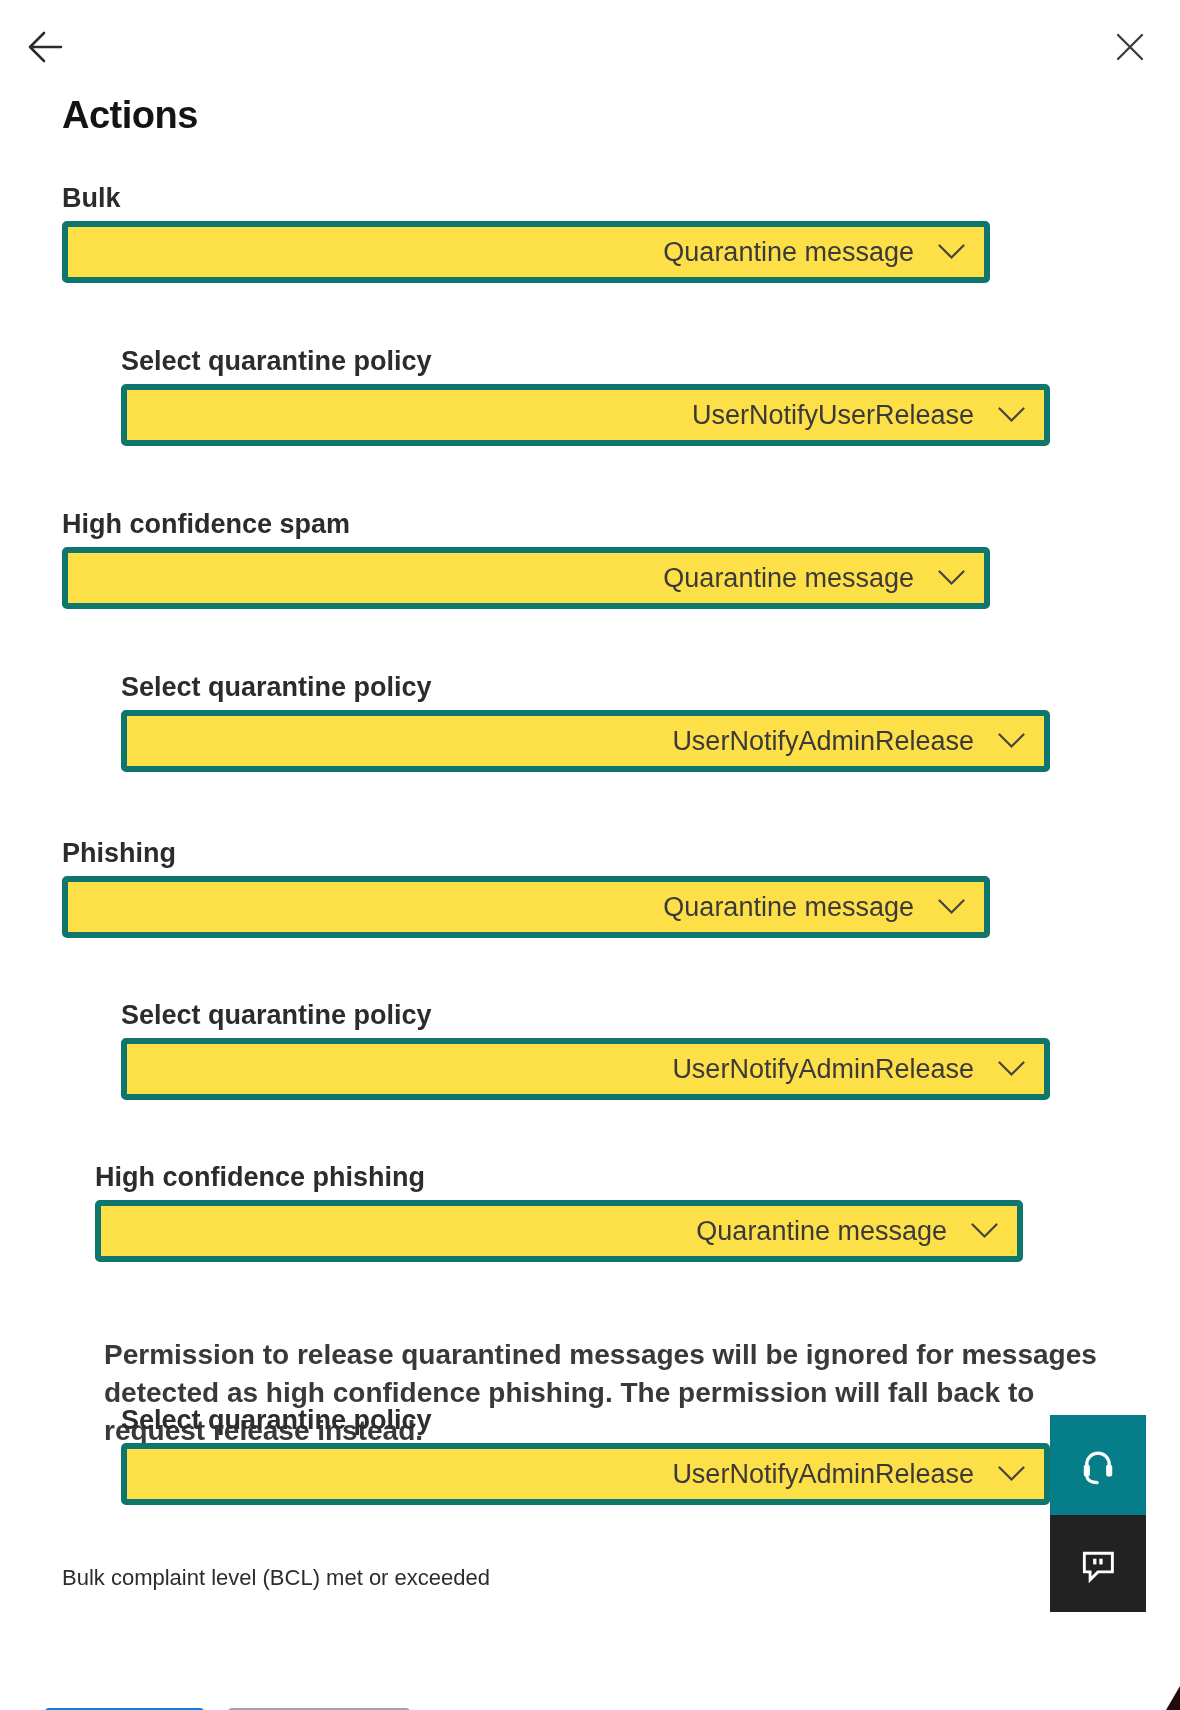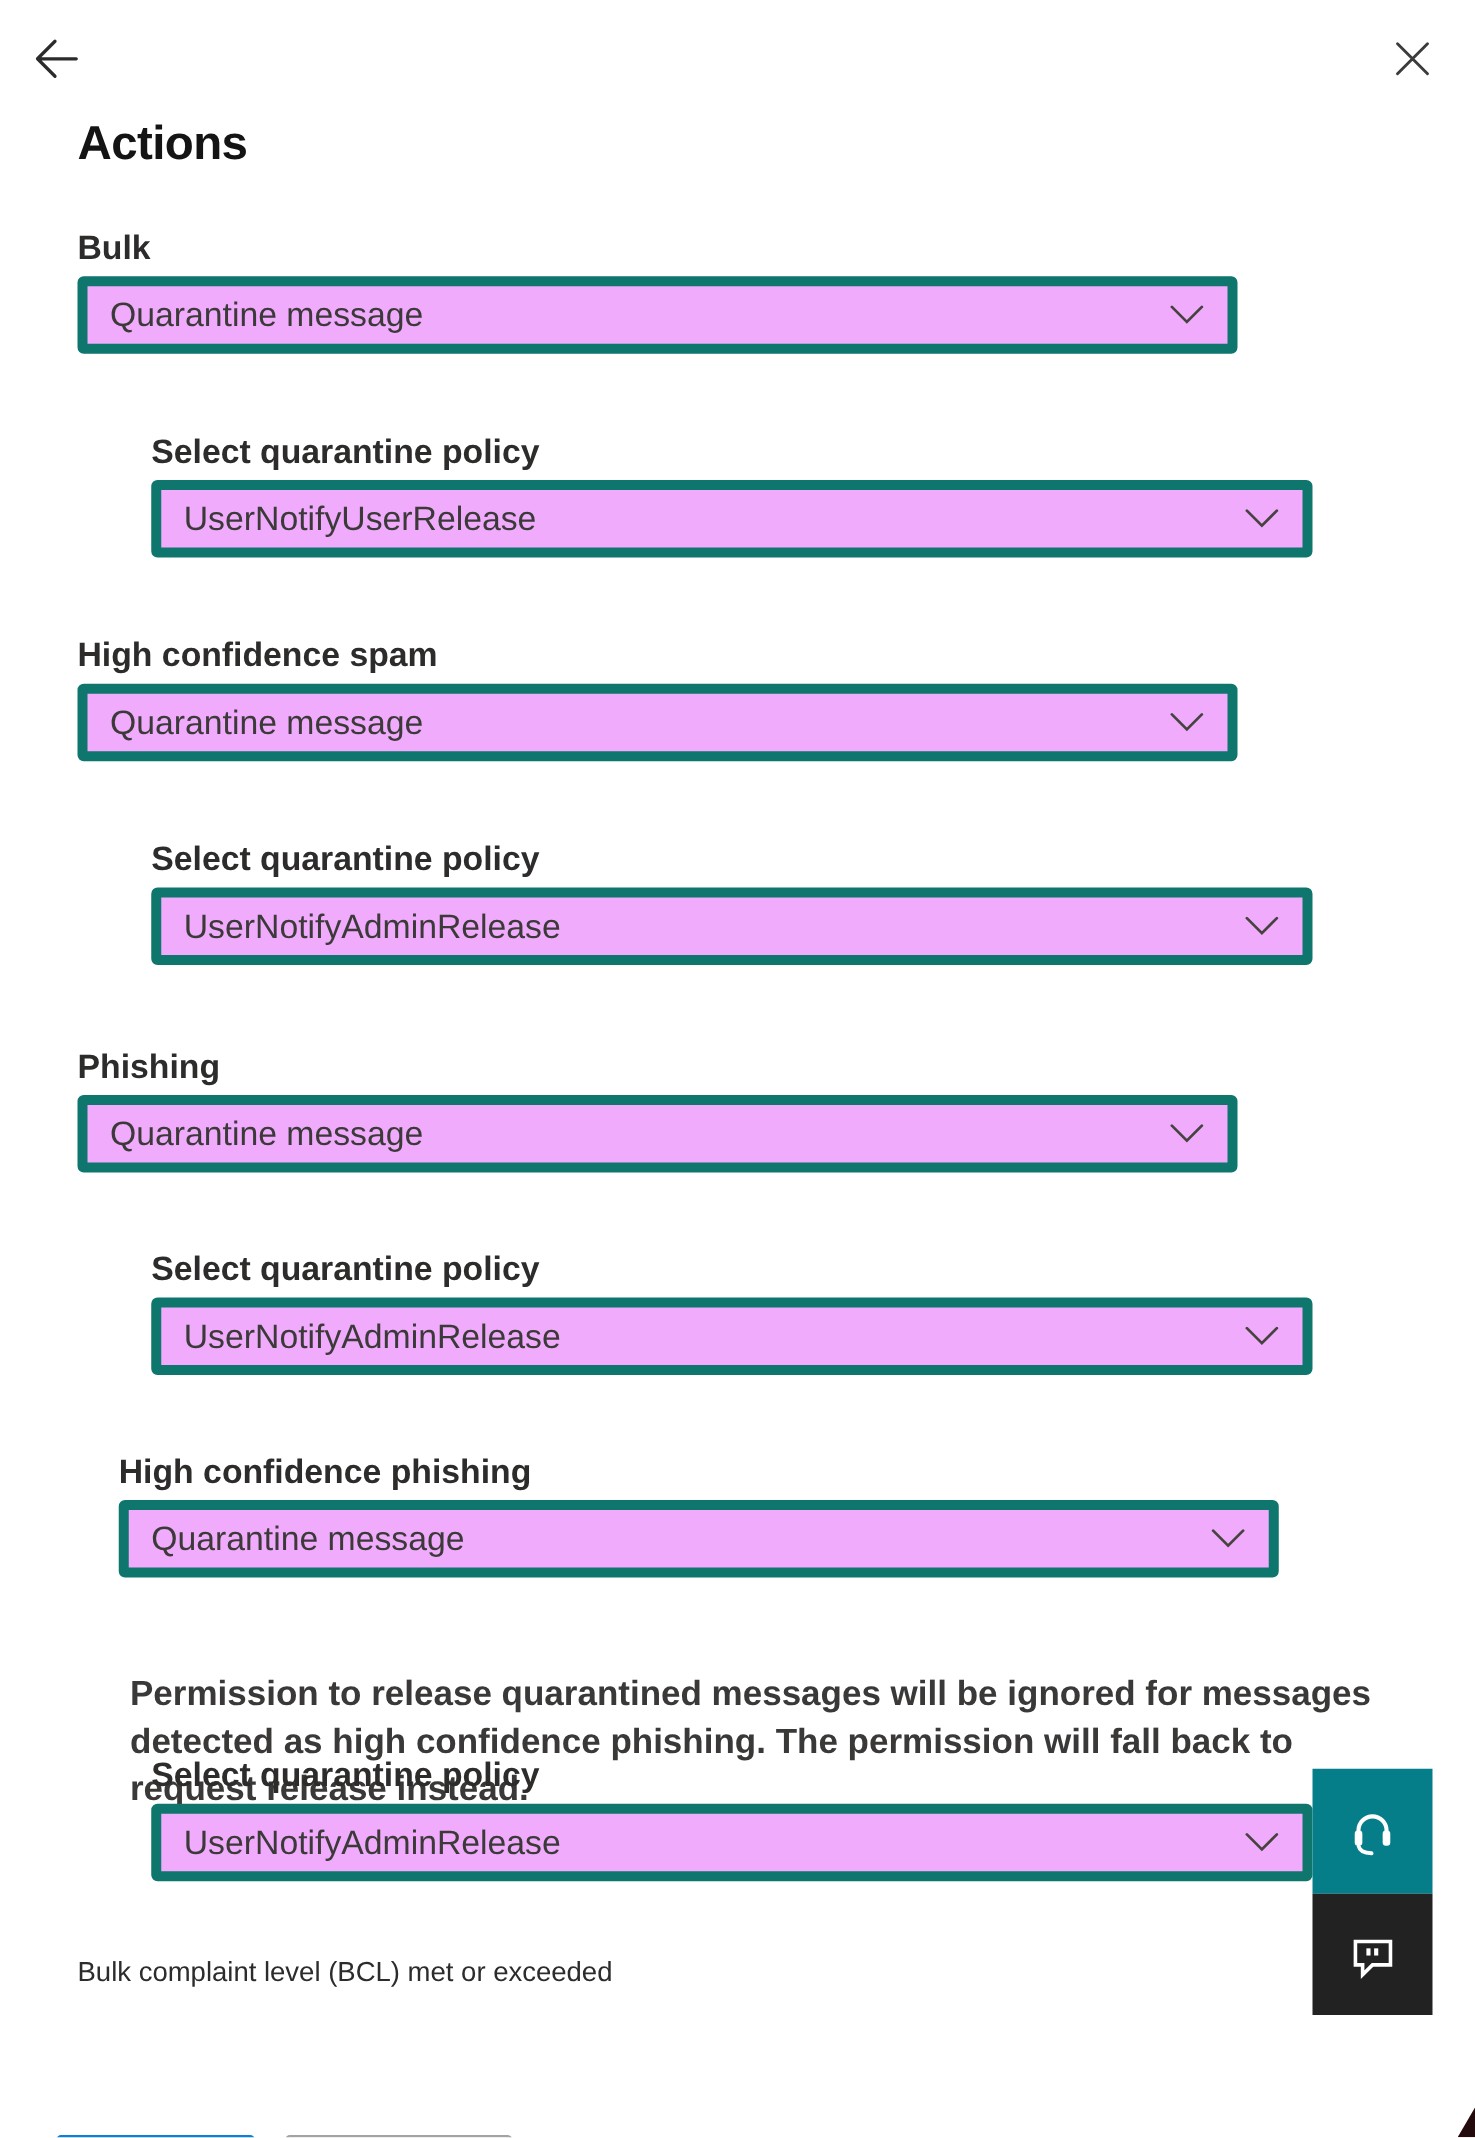--- a/index.html
+++ b/index.html
@@ -17,24 +17,24 @@
     position:absolute;left:62px;top:92px;margin:0;
     font-size:38px;font-weight:700;color:#141414;line-height:46px;letter-spacing:-0.5px;
   }
 
   .group{position:absolute;}
   .group .lbl{
     font-size:27px;font-weight:600;color:#2d2c2b;line-height:34px;
   }
   .dd{
     position:relative;margin-top:6px;box-sizing:border-box;
-    height:62px;background:#f0abfc;
-    border:8px solid #0f766e;border-radius:5px;
+    height:62px;background:#fde047;
+    border:6px solid #0f766e;border-radius:5px;
     display:flex;align-items:center;
-    padding:0 70px 0 18px;cursor:pointer;
+    padding:0 70px 0 18px;cursor:pointer;justify-content:flex-end;
   }
   .dd .ddtext{
     font-size:27px;color:#3b3a39;white-space:nowrap;overflow:hidden;
   }
   .dd .chev{position:absolute;right:19px;top:50%;transform:translateY(-50%);}
 
   .g-main{left:62px;width:928px;}
   .g-ind{left:121px;width:929px;}
   .g0{top:181px;}
   .g1{top:344px;}

